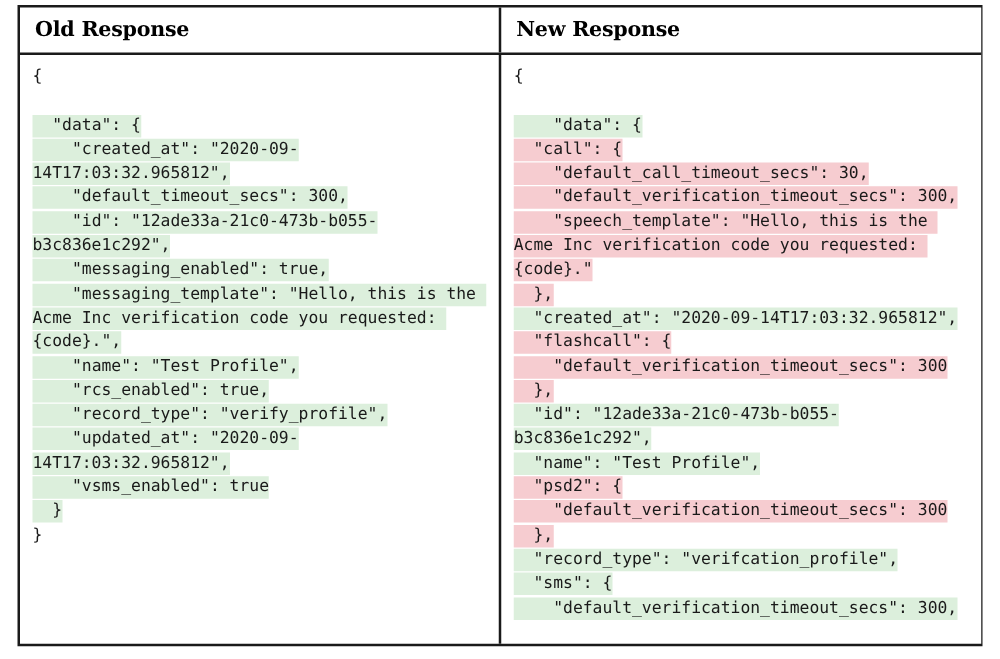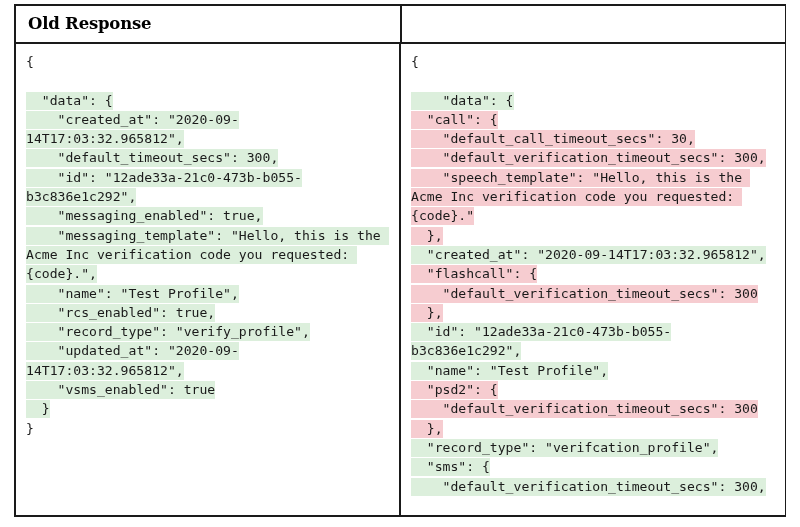--- a/index.html
+++ b/index.html
@@ -86,20 +86,21 @@
   pre.code .hl.chg  { background: #f6ccd0; }
   pre.code .hl.none { background: transparent; }
 </style>
 </head>
 <body>
 
 <div class="diff-table">
 
   <div class="header-row">
     <div class="header-cell left">Old Response</div>
+    <div class="header-cell right">New Response</div>
   </div>
 
   <div class="body-row">
     <div class="code-cell left">
       <pre class="code" id="old-code"><span class="ln"><span class="hl none">{</span></span><span class="ln">&nbsp;</span><span class="ln"><span class="hl add">  "data": {</span></span><span class="ln"><span class="hl add">    "created_at": "2020-09-14T17:03:32.965812",</span></span><span class="ln"><span class="hl add">    "default_timeout_secs": 300,</span></span><span class="ln"><span class="hl add">    "id": "12ade33a-21c0-473b-b055-b3c836e1c292",</span></span><span class="ln"><span class="hl add">    "messaging_enabled": true,</span></span><span class="ln"><span class="hl add">    "messaging_template": "Hello, this is the Acme Inc verification code you requested: {code}.",</span></span><span class="ln"><span class="hl add">    "name": "Test Profile",</span></span><span class="ln"><span class="hl add">    "rcs_enabled": true,</span></span><span class="ln"><span class="hl add">    "record_type": "verify_profile",</span></span><span class="ln"><span class="hl add">    "updated_at": "2020-09-14T17:03:32.965812",</span></span><span class="ln"><span class="hl add">    "vsms_enabled": true</span></span><span class="ln"><span class="hl add">  }</span></span><span class="ln"><span class="hl none">}</span></span></pre>
     </div>
     <div class="code-cell right">
       <pre class="code" id="new-code"><span class="ln"><span class="hl none">{</span></span><span class="ln">&nbsp;</span><span class="ln"><span class="hl add">    "data": {</span></span><span class="ln"><span class="hl chg">  "call": {</span></span><span class="ln"><span class="hl chg">    "default_call_timeout_secs": 30,</span></span><span class="ln"><span class="hl chg">    "default_verification_timeout_secs": 300,</span></span><span class="ln"><span class="hl chg">    "speech_template": "Hello, this is the Acme Inc verification code you requested: {code}."</span></span><span class="ln"><span class="hl chg">  },</span></span><span class="ln"><span class="hl add">  "created_at": "2020-09-14T17:03:32.965812",</span></span><span class="ln"><span class="hl chg">  "flashcall": {</span></span><span class="ln"><span class="hl chg">    "default_verification_timeout_secs": 300</span></span><span class="ln"><span class="hl chg">  },</span></span><span class="ln"><span class="hl add">  "id": "12ade33a-21c0-473b-b055-b3c836e1c292",</span></span><span class="ln"><span class="hl add">  "name": "Test Profile",</span></span><span class="ln"><span class="hl chg">  "psd2": {</span></span><span class="ln"><span class="hl chg">    "default_verification_timeout_secs": 300</span></span><span class="ln"><span class="hl chg">  },</span></span><span class="ln"><span class="hl add">  "record_type": "verifcation_profile",</span></span><span class="ln"><span class="hl add">  "sms": {</span></span><span class="ln"><span class="hl add">    "default_verification_timeout_secs": 300,</span></span></pre>
     </div>
   </div>

